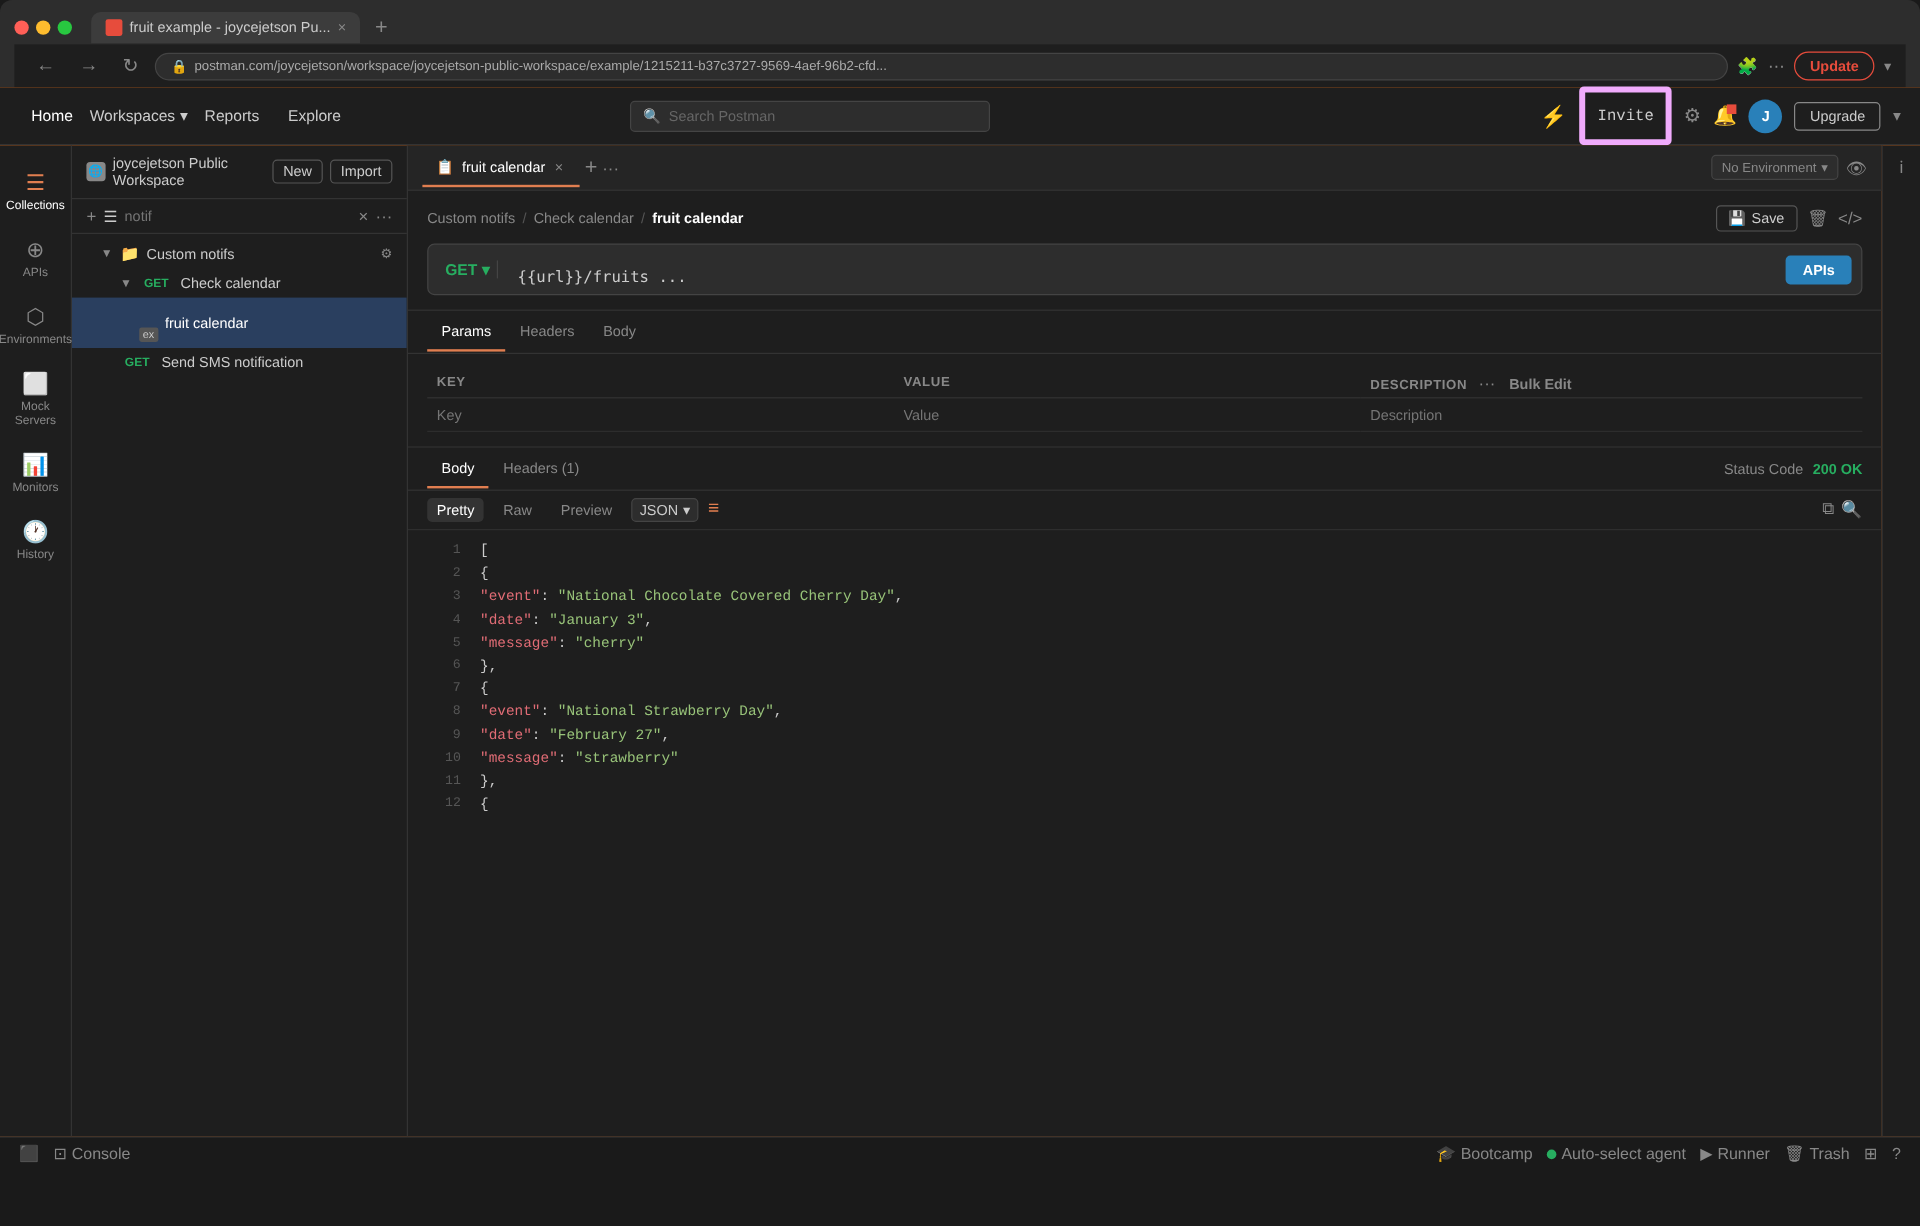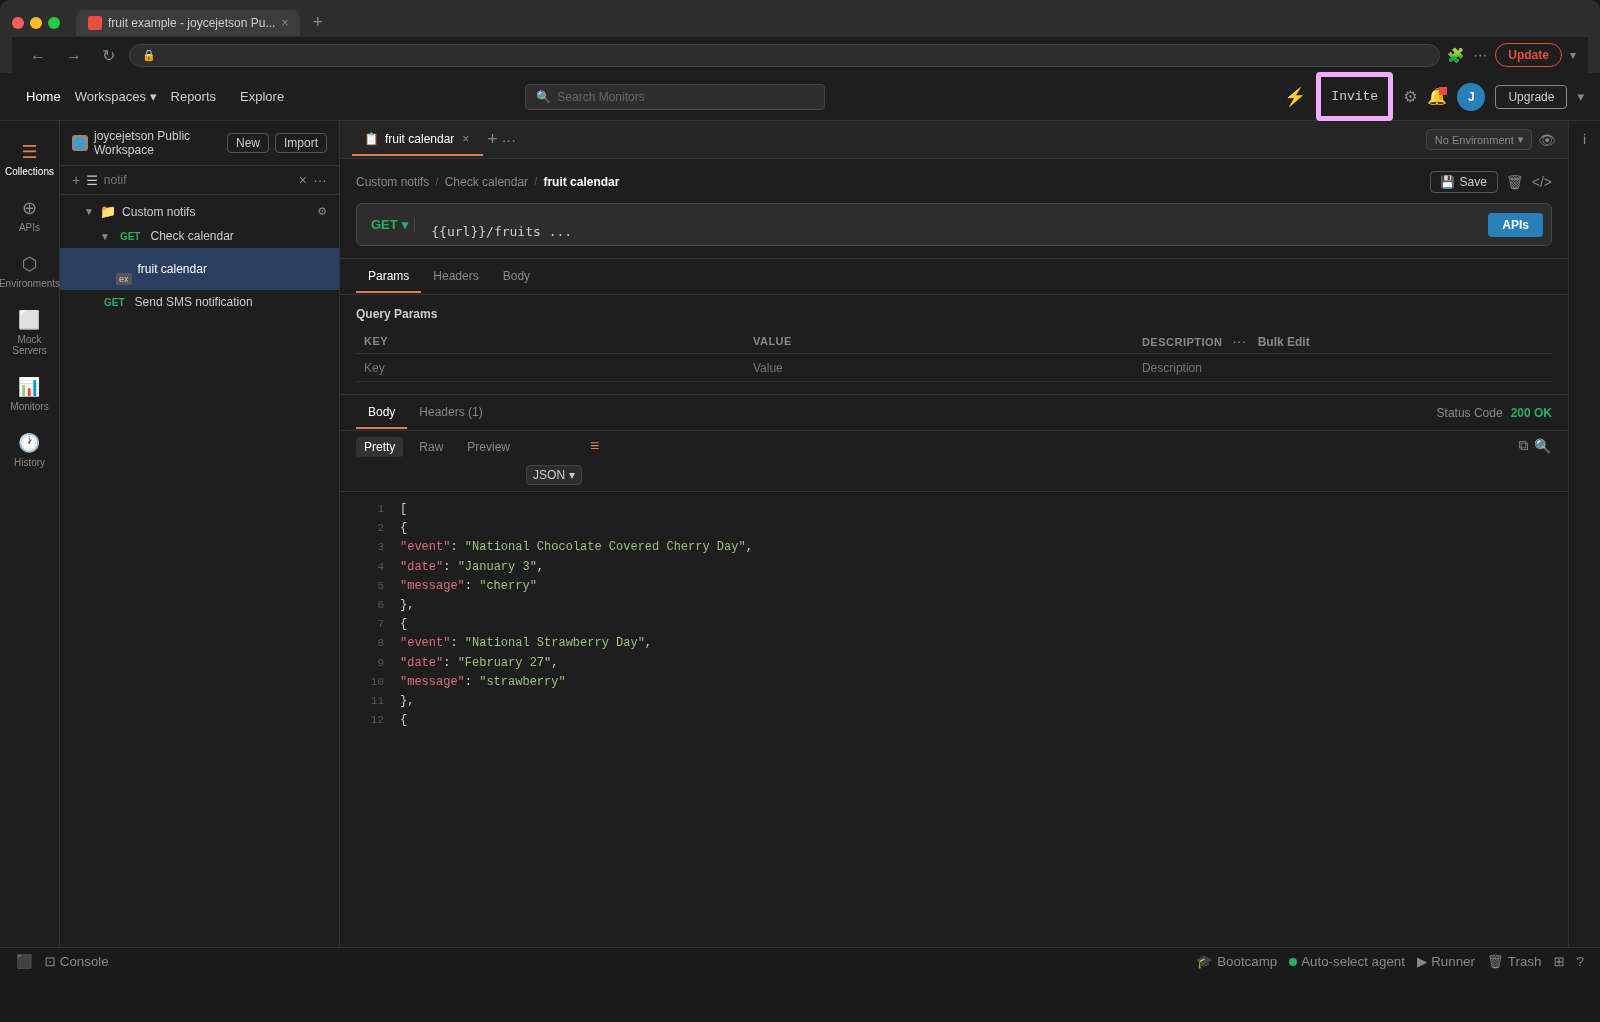--- a/index.html
+++ b/index.html
@@ -128,21 +128,21 @@
     .res-tab { padding: 8px 12px; font-size: 12px; color: #888; cursor: pointer; border-bottom: 2px solid transparent; }
     .res-tab.active { color: #fff; border-bottom: 2px solid #e07e50; }
     .status-info { margin-left: auto; display: flex; align-items: center; gap: 8px; font-size: 12px; }
     .status-label { color: #888; }
     .status-value { color: #27ae60; font-weight: 600; }
 
     
     .response-toolbar { display: flex; align-items: flex-start; padding: 6px 16px; border-bottom: 1px solid #333; gap: 8px; }
     .res-format-btn { background: none; border: none; color: #888; cursor: pointer; font-size: 12px; padding: 3px 8px; border-radius: 4px; }
     .res-format-btn.active { color: #fff; background: #333; }
-    .format-select { background: #2d2d2d; border: 1px solid #444; border-radius: 4px; padding: 2px 6px; color: #ccc; font-size: 12px; cursor: pointer; display: flex; align-items: center; gap: 4px; margin-top: 28px; }
+    .format-select { background: #2d2d2d; border: 1px solid #444; border-radius: 4px; padding: 2px 6px; color: #ccc; font-size: 12px; cursor: pointer; display: flex; align-items: center; gap: 4px; }
     .wrap-icon { background: none; border: none; color: #e07e50; cursor: pointer; font-size: 16px; }
     .response-actions { margin-left: auto; display: flex; gap: 6px; }
     .res-action-btn { background: none; border: none; color: #888; cursor: pointer; font-size: 14px; }
 
     
     .code-editor { flex: 1; background: #1e1e1e; overflow-y: auto; padding: 8px 0; font-family: 'Courier New', monospace; font-size: 12px; line-height: 1.6; }
     .code-line { display: flex; align-items: flex-start; padding: 0 16px; }
     .line-num { color: #555; min-width: 28px; text-align: right; margin-right: 16px; user-select: none; font-size: 11px; padding-top: 1px; }
     .line-content { color: #ccc; }
 
@@ -173,20 +173,21 @@
       <span class="tab-close">×</span>
     </div>
     <button class="browser-tab-new">+</button>
   </div>
   <div class="browser-addressbar">
     <button class="nav-btn">←</button>
     <button class="nav-btn">→</button>
     <button class="nav-btn">↻</button>
     <div class="address-input">
       <span class="lock-icon">🔒</span>
+      <span style="font-size:11px; color:#aaa;">postman.com/joycejetson/workspace/joycejetson-public-workspace/example/1215211-b37c3727-9569-4aef-96b2-cfd...</span>
     </div>
     <div class="browser-actions">
       <button class="browser-action-btn">🧩</button>
       <button class="browser-action-btn">⋯</button>
       <button class="update-btn">Update</button>
       <span style="color:#888; font-size:12px;">▾</span>
     </div>
   </div>
 </div>
 
@@ -195,21 +196,21 @@
   <div class="top-nav">
     <button class="top-nav-item active">Home</button>
     <button class="workspaces-btn">
       <span>Workspaces</span>
       <span>▾</span>
     </button>
     <button class="top-nav-item">Reports</button>
     <button class="top-nav-item">Explore</button>
     <div class="top-nav-search">
       <span>🔍</span>
-      <span style="color:#666; font-size:12px;">Search Monitors</span>
+      <span style="color:#666; font-size:12px;">Search Postman</span>
     </div>
     <div class="top-nav-right">
       <button class="nav-icon-btn">
         <span style="color:#27ae60; font-size:18px;">⚡</span>
       </button>
       <button class="top-nav-item" style="border: 5px solid #f0abfc; border-radius:4px; padding:12px 10px;font-family:Liberation Mono, monospace;">Invite</button>
       <button class="nav-icon-btn">⚙</button>
       <button class="nav-icon-btn" style="position:relative;">
         🔔
         <span style="position:absolute;top:0;right:0;width:8px;height:8px;background:#e74c3c;border-radius:50;"></span>
@@ -340,21 +341,20 @@
         </div>
       </div>
 
       <div class="request-tabs">
         <div class="req-tab active">Params</div>
         <div class="req-tab">Headers</div>
         <div class="req-tab">Body</div>
       </div>
 
       <div class="params-section">
-        <div class="params-title">Query Params</div>
         <table class="params-table">
           <thead>
             <tr>
               <th>
                 <span>KEY</span>
               </th>
               <th>
                 <span>VALUE</span>
               </th>
               <th>

